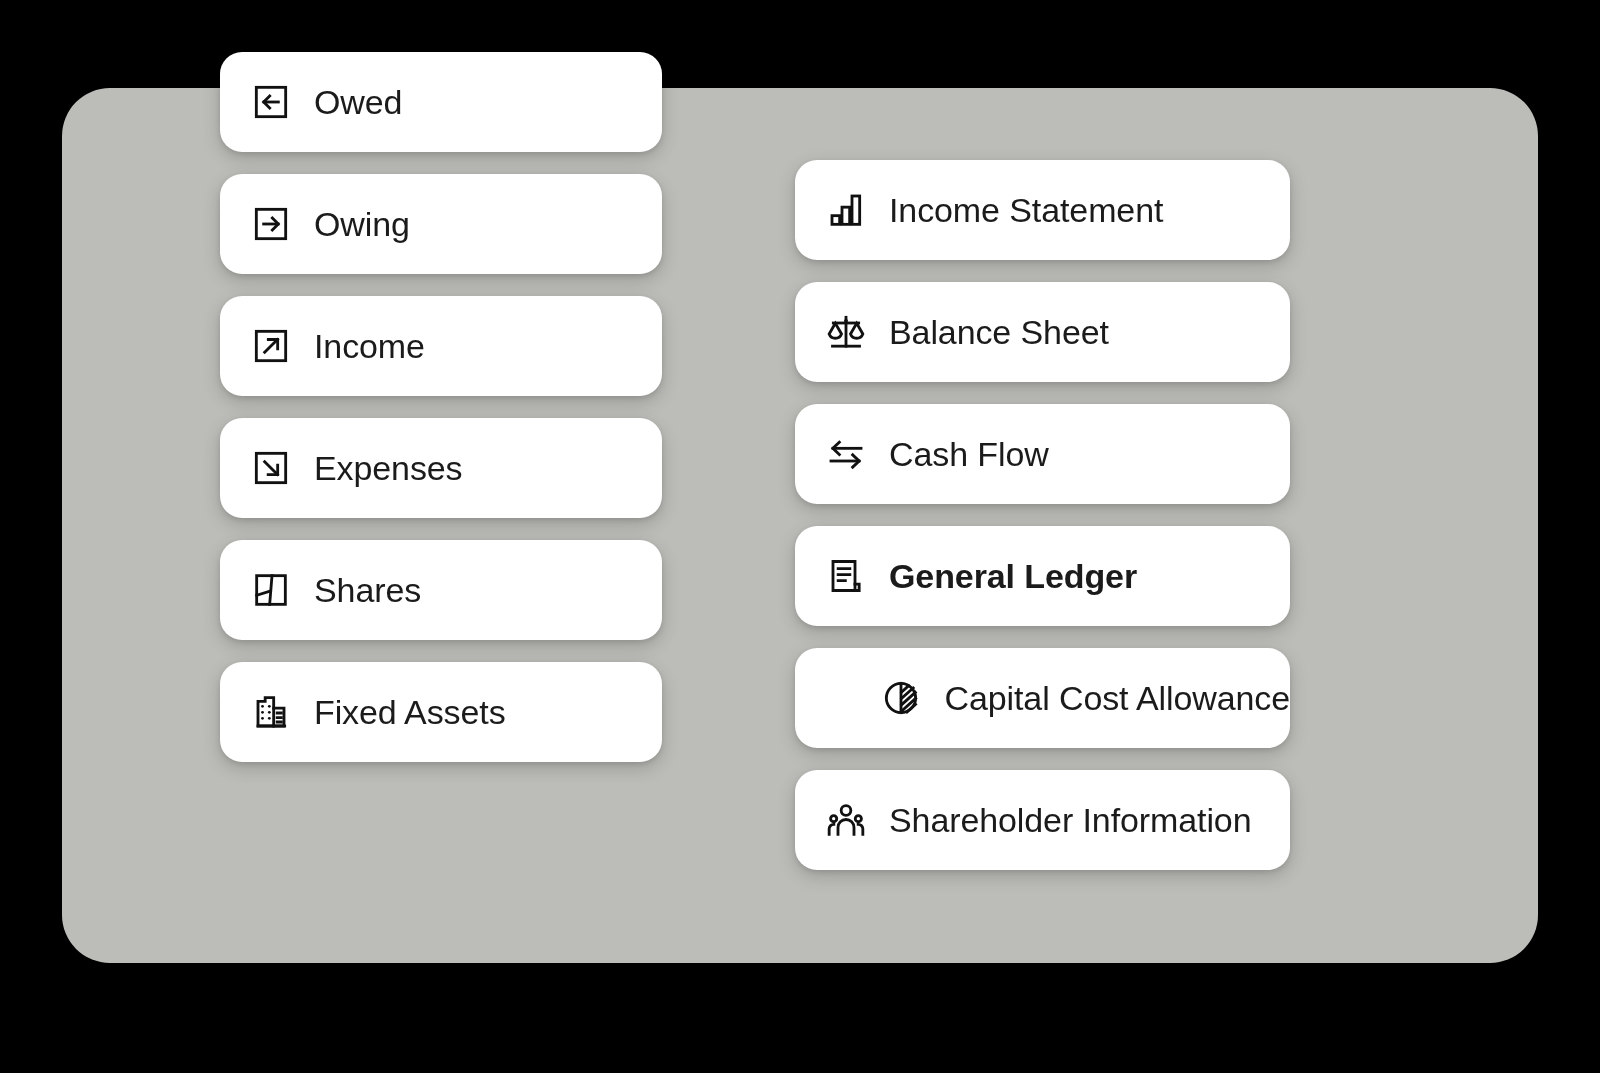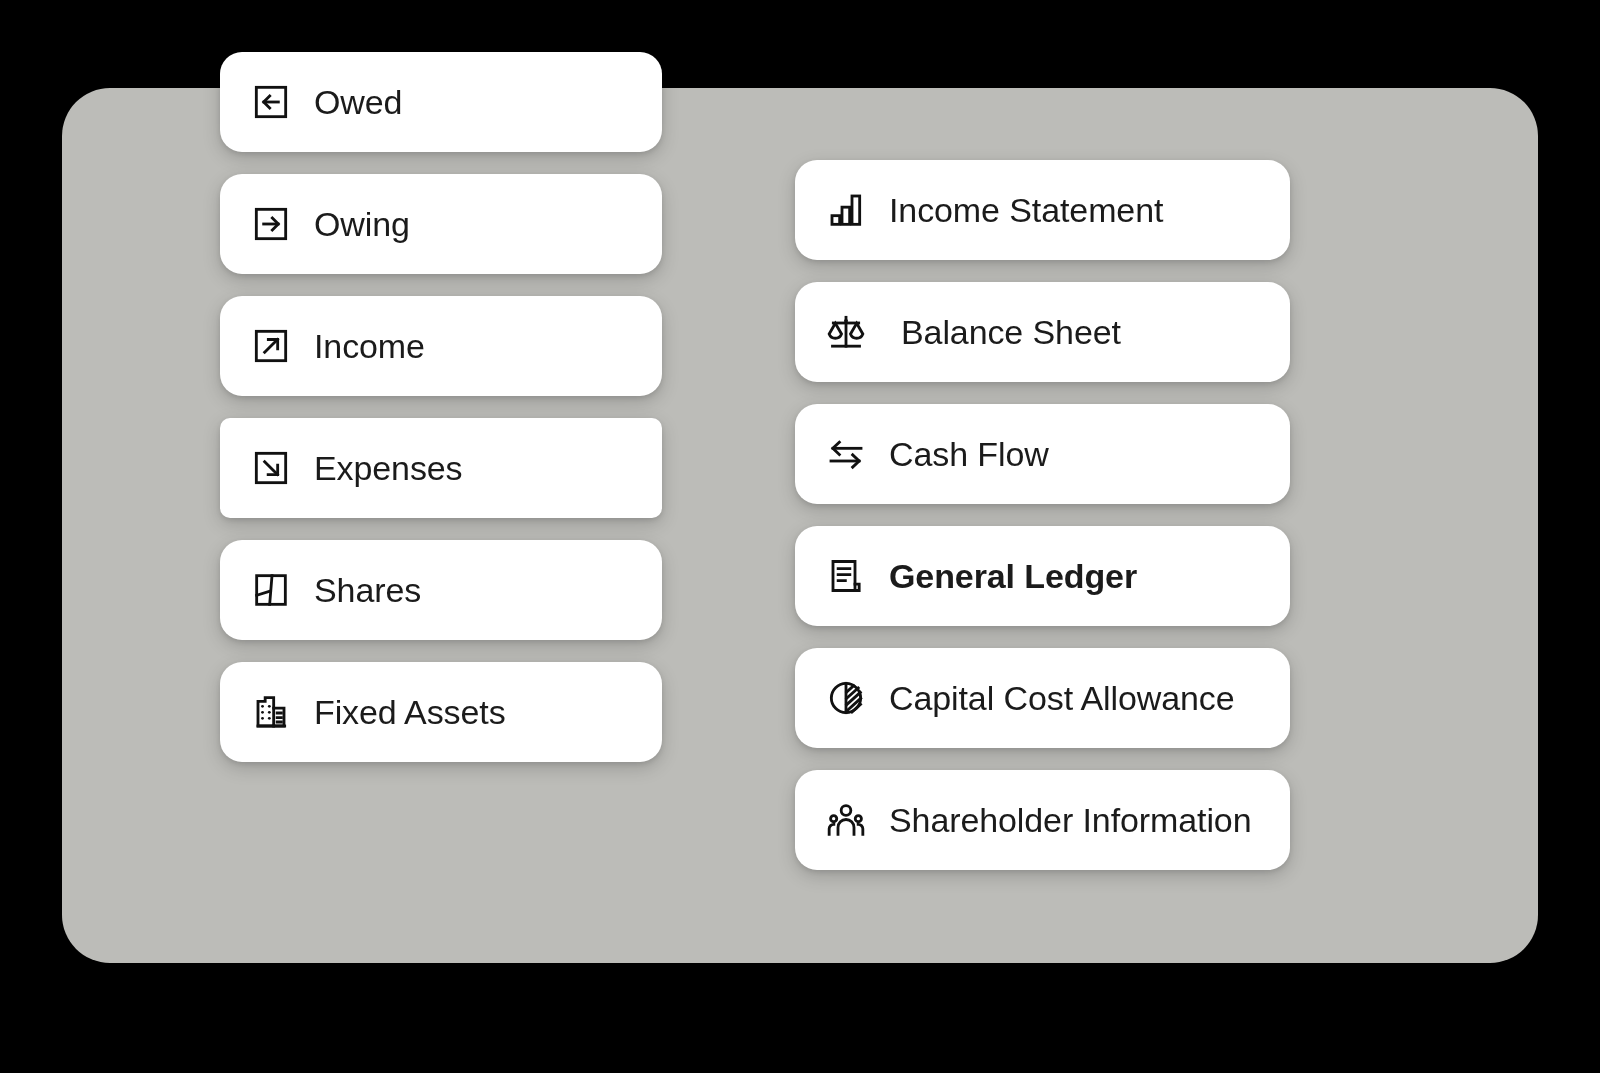--- a/index.html
+++ b/index.html
@@ -120,21 +120,21 @@
       <div class="card" style="background: rgb(255, 255, 255);">
         <span class="card-icon">
           <svg viewBox="0 0 24 24">
             <rect x="3.2" y="3.2" width="17.6" height="17.6" stroke="#111" fill="none" stroke-width="1.7" stroke-linecap="square" stroke-linejoin="miter"></rect>
             <path d="M8.2 15.8 15.9 8.1" stroke="#111" fill="none" stroke-width="1.7" stroke-linecap="square" stroke-linejoin="miter"></path>
             <path d="M10.4 8.1h5.6v5.6" stroke="#111" fill="none" stroke-width="1.7" stroke-linecap="square" stroke-linejoin="miter"></path>
           </svg>
         </span>
         <span class="card-label" style="color: rgb(27, 27, 27);">Income</span>
       </div>
-      <div class="card" style="background: rgb(255, 255, 255); border-radius: 10px;">
+      <div class="card" style="background: rgb(255, 255, 255);">
         <span class="card-icon">
           <svg viewBox="0 0 24 24">
             <rect x="3.2" y="3.2" width="17.6" height="17.6" stroke="#111" fill="none" stroke-width="1.7" stroke-linecap="square" stroke-linejoin="miter"></rect>
             <path d="M8.2 8.2 15.9 15.9" stroke="#111" fill="none" stroke-width="1.7" stroke-linecap="square" stroke-linejoin="miter"></path>
             <path d="M16 10.3v5.7h-5.7" stroke="#111" fill="none" stroke-width="1.7" stroke-linecap="square" stroke-linejoin="miter"></path>
           </svg>
         </span>
         <span class="card-label" style="color: rgb(27, 27, 27);">Expenses</span>
       </div>
       <div class="card" style="background: rgb(255, 255, 255);">
@@ -169,21 +169,21 @@
       <div class="card" style="background: rgb(255, 255, 255);">
         <span class="card-icon">
           <svg viewBox="0 0 24 24">
             <rect x="3.6" y="15.4" width="4.6" height="5.2" stroke="#111" fill="none" stroke-width="1.7" stroke-linecap="square" stroke-linejoin="miter"></rect>
             <rect x="9.6" y="10.3" width="4.6" height="10.3" stroke="#111" fill="none" stroke-width="1.7" stroke-linecap="square" stroke-linejoin="miter"></rect>
             <rect x="15.6" y="3.6" width="4.6" height="17" stroke="#111" fill="none" stroke-width="1.7" stroke-linecap="square" stroke-linejoin="miter"></rect>
           </svg>
         </span>
         <span class="card-label" style="color: rgb(27, 27, 27);">Income Statement</span>
       </div>
-      <div class="card" style="background: rgb(255, 255, 255); gap: 12px;">
+      <div class="card" style="background: rgb(255, 255, 255);">
         <span class="card-icon">
           <svg viewBox="0 0 24 24">
             <path d="M12 3.2v17.3" stroke="#111" fill="none" stroke-width="1.7" stroke-linecap="square" stroke-linejoin="miter"></path>
             <path d="M3.9 20.5h16.2" stroke="#111" fill="none" stroke-width="1.7" stroke-linecap="square" stroke-linejoin="miter"></path>
             <path d="M4.4 6.6h15.2" stroke="#111" fill="none" stroke-width="1.7" stroke-linecap="square" stroke-linejoin="miter"></path>
             <circle cx="12" cy="5.3" r="1.15" fill="#111" stroke="none"></circle>
             <path d="M1.9 13.2 5.6 6.8l3.7 6.4a3.95 3.95 0 0 1-7.4 0Z" stroke="#111" fill="none" stroke-width="1.7" stroke-linecap="square" stroke-linejoin="miter"></path>
             <path d="M14.7 13.2 18.4 6.8l3.7 6.4a3.95 3.95 0 0 1-7.4 0Z" stroke="#111" fill="none" stroke-width="1.7" stroke-linecap="square" stroke-linejoin="miter"></path>
           </svg>
         </span>
@@ -203,21 +203,21 @@
       <div class="card" style="background: rgb(255, 255, 255);">
         <span class="card-icon">
           <svg viewBox="0 0 24 24">
             <path d="M4.2 3.3h13.2v17.4H4.2Z" stroke="#111" fill="none" stroke-width="1.7" stroke-linecap="square" stroke-linejoin="miter"></path>
             <path d="M17.4 16.9h2.5v3.8h-2.5" stroke="#111" fill="none" stroke-width="1.7" stroke-linecap="square" stroke-linejoin="miter"></path>
             <path d="M7.3 7.6h7M7.3 11.2h7M7.3 14.8h4.3" stroke="#111" fill="none" stroke-width="1.7" stroke-linecap="square" stroke-linejoin="miter"></path>
           </svg>
         </span>
         <span class="card-label" style="color: rgb(27, 27, 27); font-weight: bold;">General Ledger</span>
       </div>
-      <div class="card" style="background: rgb(255, 255, 255);">
+      <div class="card" style="background: rgb(255, 255, 255); justify-content: flex-end;">
         <span class="card-icon">
           <svg viewBox="0 0 24 24">
             <circle cx="12" cy="12" r="8.8" stroke="#111" fill="none" stroke-width="1.7" stroke-linecap="square" stroke-linejoin="miter"></circle>
             <path d="M12 3.2v17.6" stroke="#111" fill="none" stroke-width="1.7" stroke-linecap="square" stroke-linejoin="miter"></path>
             <path d="M12.4 8.4 16.6 4.6M12.4 12.2l6.9-6.2M12.4 16l8.2-7.4M12.4 19.8l8.4-7.6M15.6 20.4l5.1-4.6" stroke="#111" fill="none" stroke-width="1.7" stroke-linecap="square" stroke-linejoin="miter"></path>
           </svg>
         </span>
         <span class="card-label" style="color: rgb(27, 27, 27);">Capital Cost Allowance</span>
       </div>
       <div class="card" style="background: rgb(255, 255, 255);">

